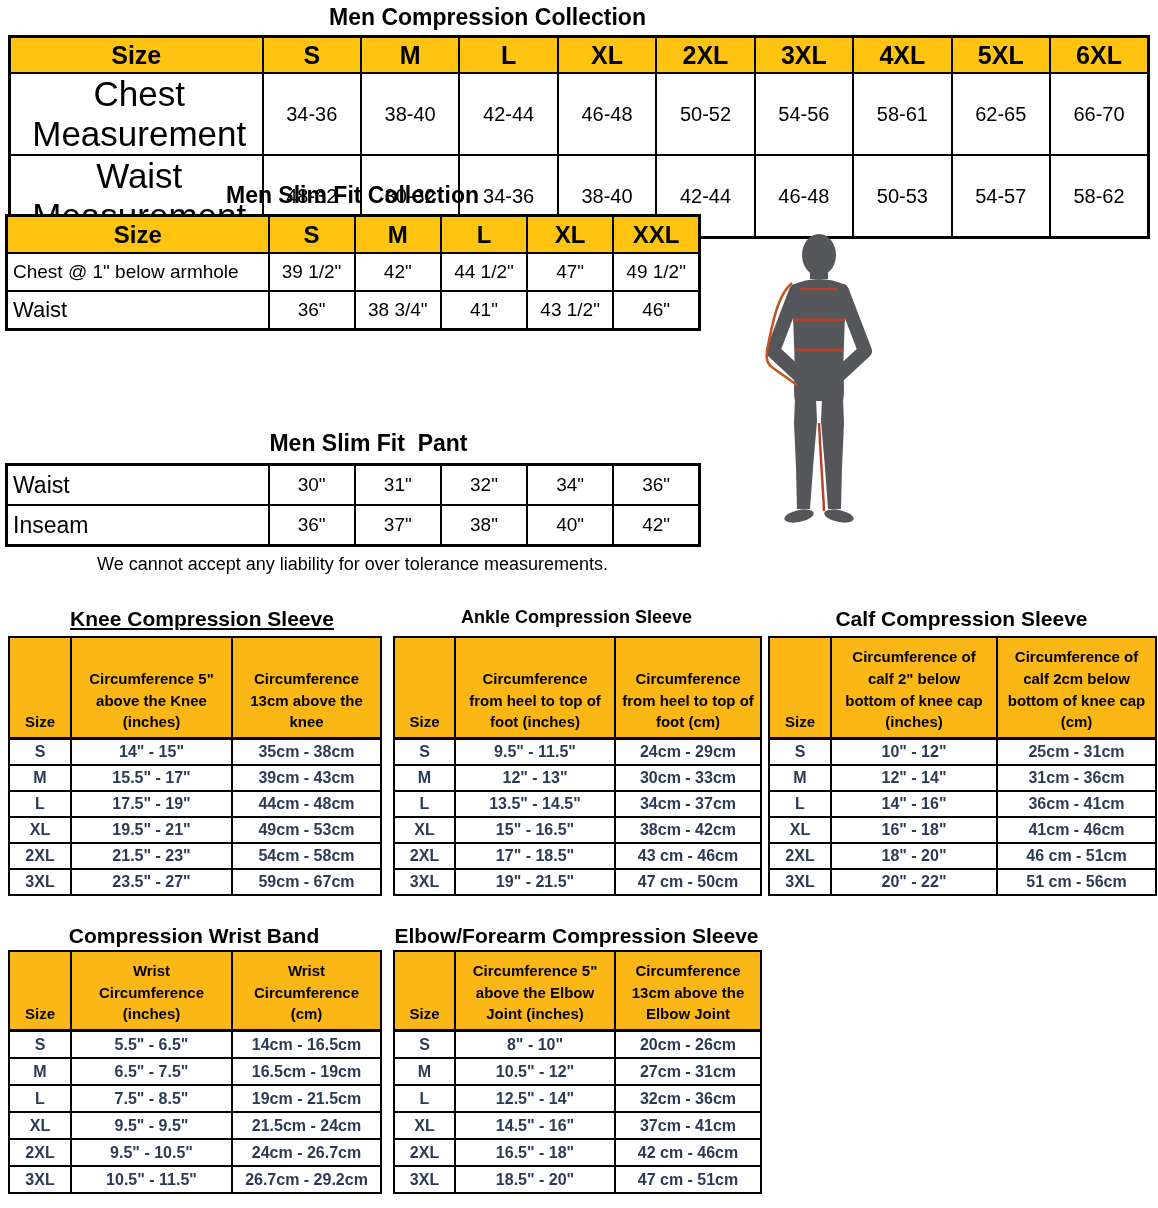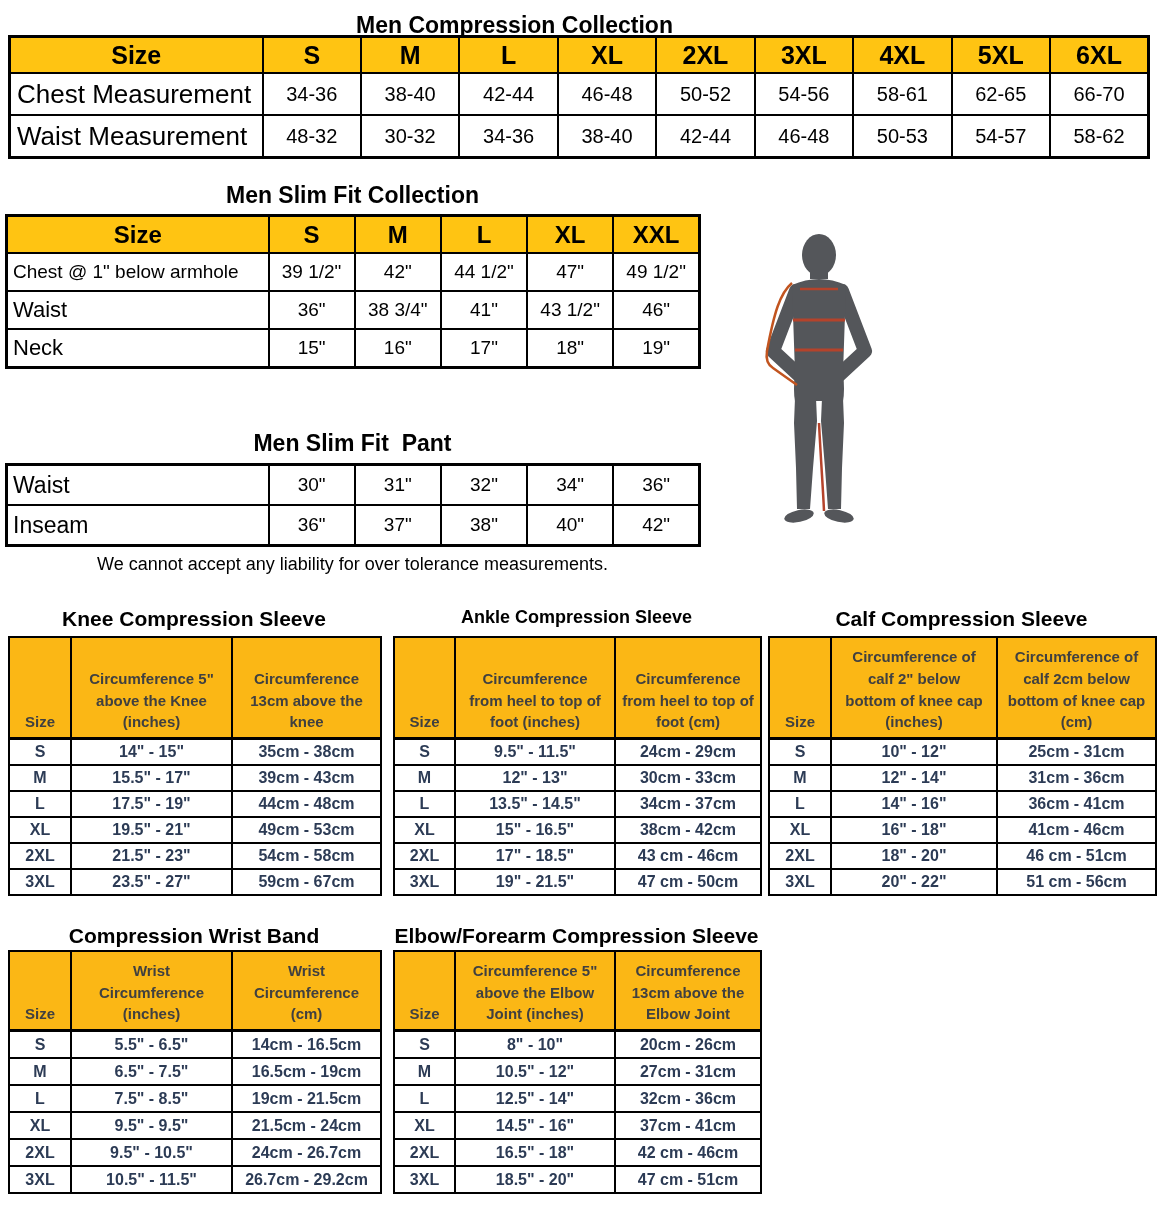--- a/index.html
+++ b/index.html
@@ -12,53 +12,53 @@
   .title { font-weight:bold; text-align:center; color:#000; white-space:pre; }
 
   
   table { border-collapse:collapse; table-layout:fixed; background:#fff; }
   .big { border:3px solid #000; }
   .big th, .big td { border:2px solid #000; padding:0; text-align:center; vertical-align:middle; overflow:hidden; }
   .big thead th { background:#ffc412; font-weight:bold; }
   #t1 { width:1142px; }
   #t1 thead th { font-size:25px; height:34px; }
   #t1 tbody td { font-size:20px; height:40px; }
-  #t1 tbody td:first-child { text-align:left; font-size:26px; padding-left:6px; font-weight:normal; }
+  #t1 tbody td:first-child { text-align:center; font-size:35px; padding-left:6px; font-weight:normal; }
   #t2 { width:696px; }
   #t2 thead th { font-size:24px; height:35px; }
   #t2 tbody td { font-size:19px; height:36px; }
   #t2 tbody td:first-child { text-align:left; font-size:22px; padding-left:5px; }
   #t2 tbody tr:first-child td:first-child { font-size:19px; }
   #t3 { width:696px; }
   #t3 tbody td { font-size:19px; height:38px; }
   #t3 tbody td:first-child { text-align:left; font-size:23px; padding-left:5px; }
 
   
   .note { text-align:center; font-size:18px; line-height:24px; color:#000; }
   .note b { font-weight:bold; }
 
   
   .sm { border:2px solid #000; }
   .sm th, .sm td { border:2px solid #000; padding:0; overflow:hidden; }
   .sm thead th {
-    background:#fbb715; color:#404040; font-weight:bold; font-size:15px;
+    background:#fbb715; color:#000000; font-weight:bold; font-size:15px;
     vertical-align:bottom; text-align:center; white-space:pre-line;
     line-height:1.45; padding:3px 1px 4px;
   }
   .sm thead { border-bottom:3px solid #000; }
   .sm tbody td { color:#2c3b55; font-size:16px; font-weight:bold; text-align:center; vertical-align:middle; }
   .sm3 thead th { height:92px; }
   .sm3 tbody td { height:24px; }
   .sm2 thead th { height:70px; }
   .sm2 tbody td { height:25px; }
 </style>
 </head>
 <body>
 
-<div class="abs title" style="top:12px; left:0; width:975px; font-size:23px;padding-left:27px;">Men Compression Collection</div>
+<div class="abs title" style="top:4px; left:0; width:975px; font-size:23px;">Men Compression Collection</div>
 
 <table id="t1" class="abs big" style="top:35px; left:8px;">
   <colgroup>
     <col style="width:253px">
       <col>
       <col>
       <col>
       <col>
       <col>
       <col>
@@ -139,32 +139,24 @@
         <td>49 1/2"</td>
       </tr>
       <tr>
         <td>Waist</td>
         <td>36"</td>
         <td>38 3/4"</td>
         <td>41"</td>
         <td>43 1/2"</td>
         <td>46"</td>
       </tr>
-      <tr>
-        <td>Neck</td>
-        <td>15"</td>
-        <td>16"</td>
-        <td>17"</td>
-        <td>18"</td>
-        <td>19"</td>
-      </tr>
-    </tbody>
-</table>
-
-<div class="abs title" style="top:430px; left:0; width:705px; font-size:23px;">Men Slim Fit  Pant</div>
+    </tbody>
+</table>
+
+<div class="abs title" style="top:430px; left:16px; width:705px; font-size:23px;">Men Slim Fit  Pant</div>
 
 <table id="t3" class="abs big" style="top:463px; left:5px;">
   <colgroup>
     <col style="width:262px">
       <col>
       <col>
       <col>
       <col>
       <col>
   </colgroup>
@@ -216,21 +208,21 @@
     <path d="M41,87 L93,87"></path>
 
     <path d="M43,117 L91,117"></path>
 
     <path d="M40,50 C28,60 22,80 15,118 Q13,130 21,135 L45,152" stroke="#c2541f" stroke-width="2.5"></path>
 
     <path d="M67,190 C69,230 71,255 72,278" stroke-width="2.5"></path>
   </g>
 </svg>
 
-<div class="abs title" style="top:607px; left:8px; width:372px; font-size:21px;">Knee Compression Sleeve</div>
+<div class="abs title" style="top:607px; left:16px; width:372px; font-size:21px;text-decoration:underline;">Knee Compression Sleeve</div>
 <table class="abs sm sm3" style="top:636px; left:8px; width:372px;">
   <colgroup>
       <col style="width:62px">
       <col style="width:161px">
       <col style="width:149px">
     </colgroup>
   <thead>
     <tr>
       <th>Size</th>
       <th>Circumference 5"

